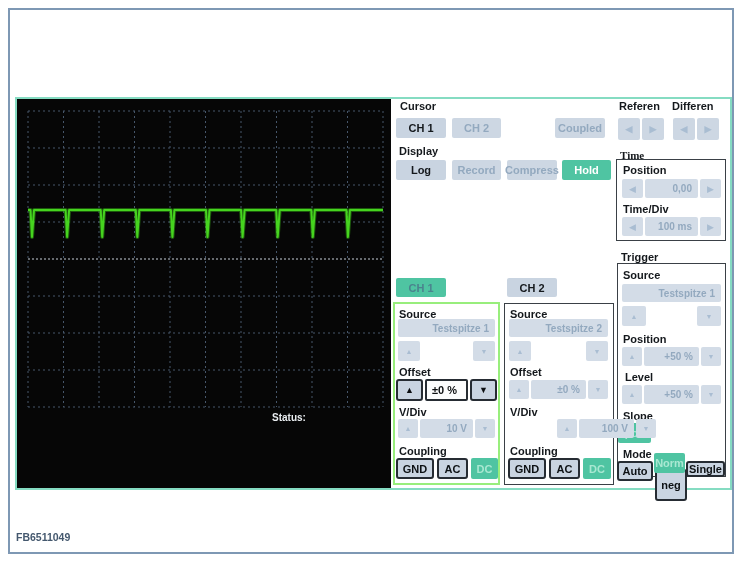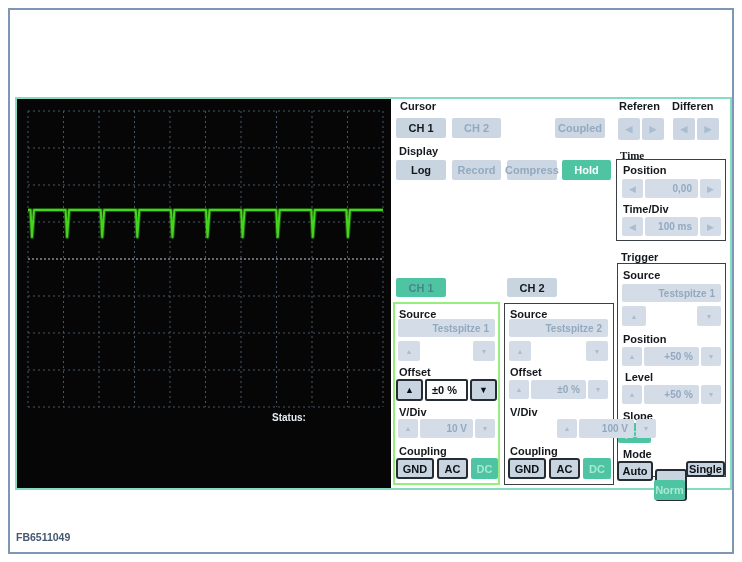--- a/index.html
+++ b/index.html
@@ -188,21 +188,21 @@
   <div class="seg seg-val">+50 %</div>
   <div class="seg seg-arrow">
       <span>▼</span>
     </div>
 </div>
 <div class="lbl" style="left:623px;top:410px;">Slope</div>
 <div class="btn btn-teal-dim" style="left:618px;top:423px;width:33px;height:20px;">pos</div>
 <div class="btn btn-outline" style="left:655px;top:437px;width:32px;height:32px;margin-top:32px;">neg</div>
 <div class="lbl" style="left:623px;top:448px;">Mode</div>
 <div class="btn btn-outline" style="left:617px;top:461px;width:36px;height:20px;">Auto</div>
-<div class="btn btn-teal-dim" style="left:654px;top:480px;width:31px;height:20px;">Norm</div>
+<div class="btn btn-teal-dim" style="left:654px;top:453px;width:31px;height:20px;">Norm</div>
 <div class="btn btn-outline" style="left:686px;top:461px;width:39px;height:16px;">Single</div>
 
 <div class="btn btn-teal-dark" style="left:396px;top:278px;width:50px;height:19px;">CH 1</div>
 <div class="box box-ch1" style="left:393px;top:302px;width:107px;height:183px;"></div>
 <div class="lbl" style="left:399px;top:308px;">Source</div>
 <div class="field" style="left:398px;top:319px;width:97px;height:18px;">Testspitze 1</div>
 <div class="spin" style="left:398px;top:341px;width:97px;height:20px;">
   <div class="seg seg-arrow" style="width:22px;">
       <span>▲</span>
     </div>

